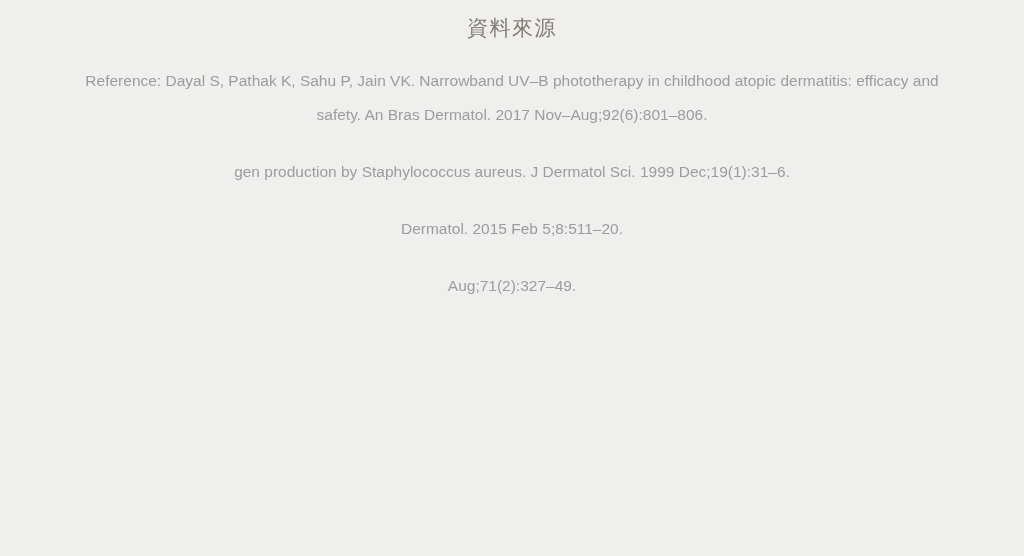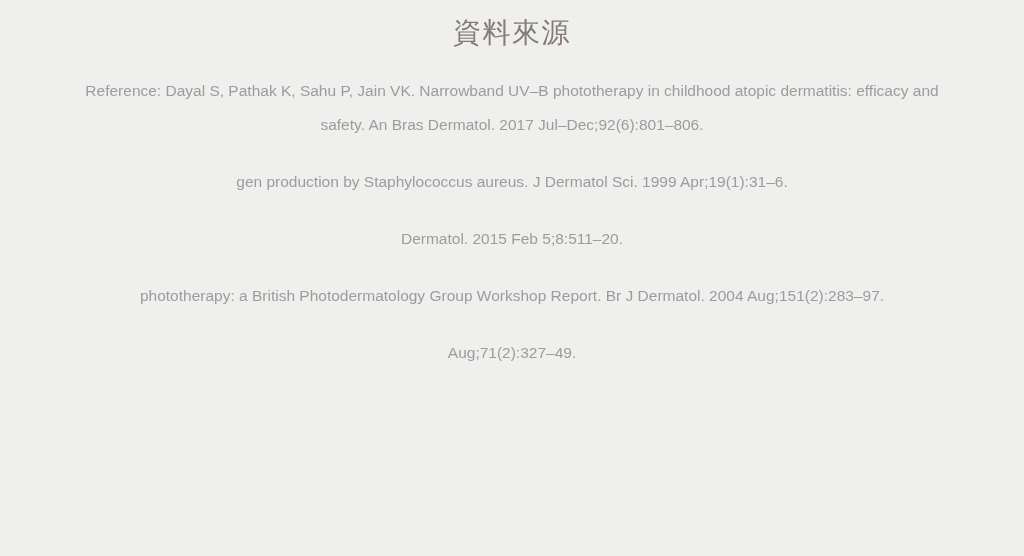--- a/index.html
+++ b/index.html
@@ -15,21 +15,21 @@
   }
   .slide {
     box-sizing: border-box;
     width: 1024px;
     height: 556px;
     padding: 14px 40px 0 40px;
     text-align: center;
   }
   .slide-title {
     margin: 0 0 22px 0;
-    font-size: 28px;
+    font-size: 21px;
     font-weight: 500;
     letter-spacing: 1.5px;
     color: #857c74;
   }
   .references {
     margin: 8px auto;
     max-width: 944px;
   }
   .reference {
     margin: 0 auto 23px auto;
@@ -45,33 +45,32 @@
 </head>
 <body>
 
 <div class="slide">
   <h1 class="slide-title">資料來源</h1>
 
   <div class="references">
 
     <div class="reference">
       <div class="ref-line">Reference: Dayal S, Pathak K, Sahu P, Jain VK. Narrowband UV–B phototherapy in childhood atopic dermatitis: efficacy and</div>
-      <div class="ref-line">safety. An Bras Dermatol. 2017 Jul–Dec;92(6):801–806.</div>
+      <div class="ref-line">safety. An Bras Dermatol. 2017 Nov–Aug;92(6):801–806.</div>
     </div>
 
     <div class="reference">
-      <div class="ref-line">gen production by Staphylococcus aureus. J Dermatol Sci. 1999 Apr;19(1):31–6.</div>
+      <div class="ref-line">gen production by Staphylococcus aureus. J Dermatol Sci. 1999 Dec;19(1):31–6.</div>
     </div>
 
     <div class="reference">
       <div class="ref-line">Dermatol. 2015 Feb 5;8:511–20.</div>
     </div>
 
     <div class="reference">
-      <div class="ref-line">phototherapy: a British Photodermatology Group Workshop Report. Br J Dermatol. 2004 Aug;151(2):283–97.</div>
     </div>
 
     <div class="reference">
       <div class="ref-line">Aug;71(2):327–49.</div>
     </div>
 
   </div>
 </div>
 
 </body></html>

